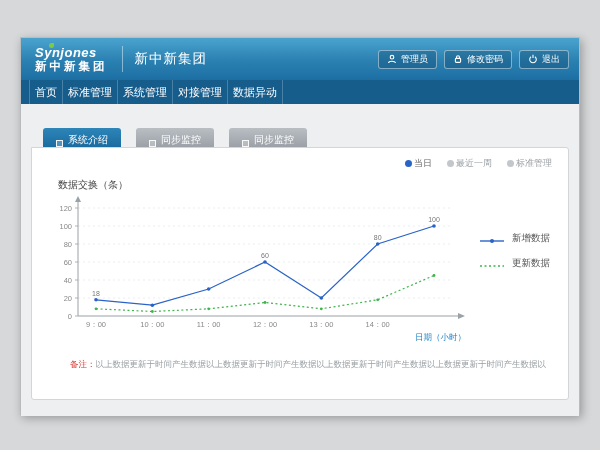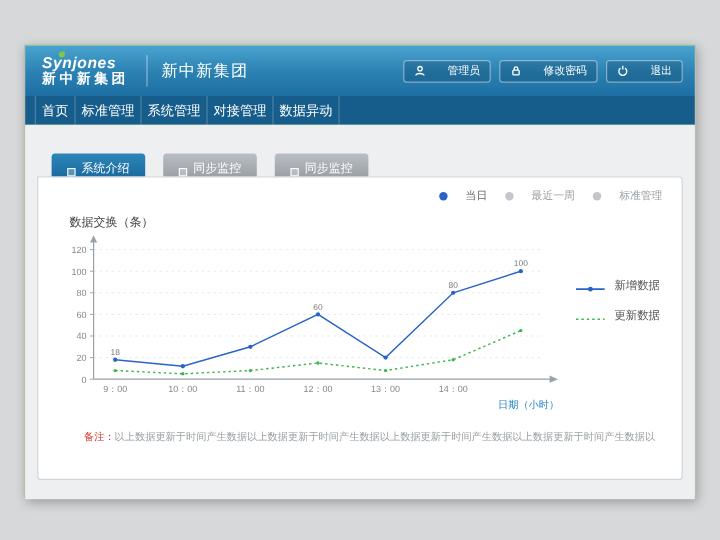--- a/index.html
+++ b/index.html
@@ -4,37 +4,37 @@
 <style>
   * { box-sizing: border-box; margin: 0; padding: 0; }
   html,body { width:600px; height:450px; }
   body {
     background:#d7d8d9;
     font-family:"Liberation Sans","DejaVu Sans",sans-serif;
     position:relative; overflow:hidden;
   }
   .window {
     position:absolute; left:20px; top:37px; width:560px; height:378px;
-    background:#bef264; border:1px solid #b8bcbf;
+    background:#7dd3fc; border:1px solid #b8bcbf;
     box-shadow:2px 3px 9px rgba(0,0,0,.30);
   }
   
   .hdr {
     height:42px; display:flex; align-items:center; padding:0 10px;
     background:linear-gradient(180deg,#4aa3cf 0%,#2a80b1 55%,#1d6fa3 100%);
   }
   .logo { line-height:1.1; margin-left:4px; position:relative; }
   .logo .brand { color:#fff; font-size:13px; font-weight:bold; font-style:italic; letter-spacing:.5px; }
   .logo .leaf { position:absolute; left:14px; top:-3px; width:5px; height:5px; border-radius:50% 0 50% 50%; background:#7ec943; }
   .logo .company { color:#fff; font-size:11.5px; font-weight:bold; letter-spacing:3px; }
   .hdr-div { width:1px; height:26px; background:rgba(255,255,255,.45); margin:0 12px 0 14px; }
   .app-title { color:#fff; font-size:13.5px; letter-spacing:1px; }
   .hdr-spacer { flex:1; }
   .hbtn {
-    display:flex; align-items:center; gap:18px; margin-left:7px;
+    display:flex; align-items:center; gap:4px; margin-left:7px;
     padding:2px 8px; border:1px solid rgba(255,255,255,.45); border-radius:3px;
     background:rgba(6,52,82,.25); color:#fff; font-size:9px; cursor:pointer;
   }
   .hbtn svg { display:block; }
   
   .nav { height:24px; background:#175d8c; display:flex; align-items:stretch; }
   .nav-item {
     display:flex; align-items:center; padding:0 5px; color:#fff; font-size:11px;
     border-right:1px solid rgba(255,255,255,.22); cursor:pointer;
   }
@@ -49,21 +49,21 @@
     margin-left:12px;
   }
   .tab.active { background:linear-gradient(180deg,#2d85b8,#1b6ba0); }
   .tab-ico { width:7px; height:7px; border:1px solid rgba(255,255,255,.9); background:rgba(255,255,255,.25); }
   .card {
     position:relative; background:#fff; border:1px solid #d2d6d9; border-radius:0 3px 3px 3px;
     height:253px;
   }
   
   .filters { position:absolute; top:9px; right:16px; display:flex; gap:15px; }
-  .filter { display:flex; align-items:center; gap:15px; font-size:9px; color:#9aa0a5; cursor:pointer; }
+  .filter { display:flex; align-items:center; gap:2px; font-size:9px; color:#9aa0a5; cursor:pointer; }
   .filter .dot { width:7px; height:7px; border-radius:50%; background:#c3c7cb; }
   .filter.active { color:#666; }
   .filter.active .dot { background:#2a63c8; }
   .ylabel { position:absolute; top:30px; left:26px; font-size:10px; color:#444; }
   .chart-wrap { position:absolute; left:16px; top:46px; width:432px; height:152px; }
   .chart-wrap svg { width:100%; height:100%; font-family:"Liberation Sans","DejaVu Sans",sans-serif; }
   
   .slegend { position:absolute; right:10px; top:84px; width:78px; }
   .slegend .row { display:flex; align-items:flex-end; gap:8px; font-size:9.5px; color:#555; margin-bottom:12px; }
   .slegend svg { display:block; }

